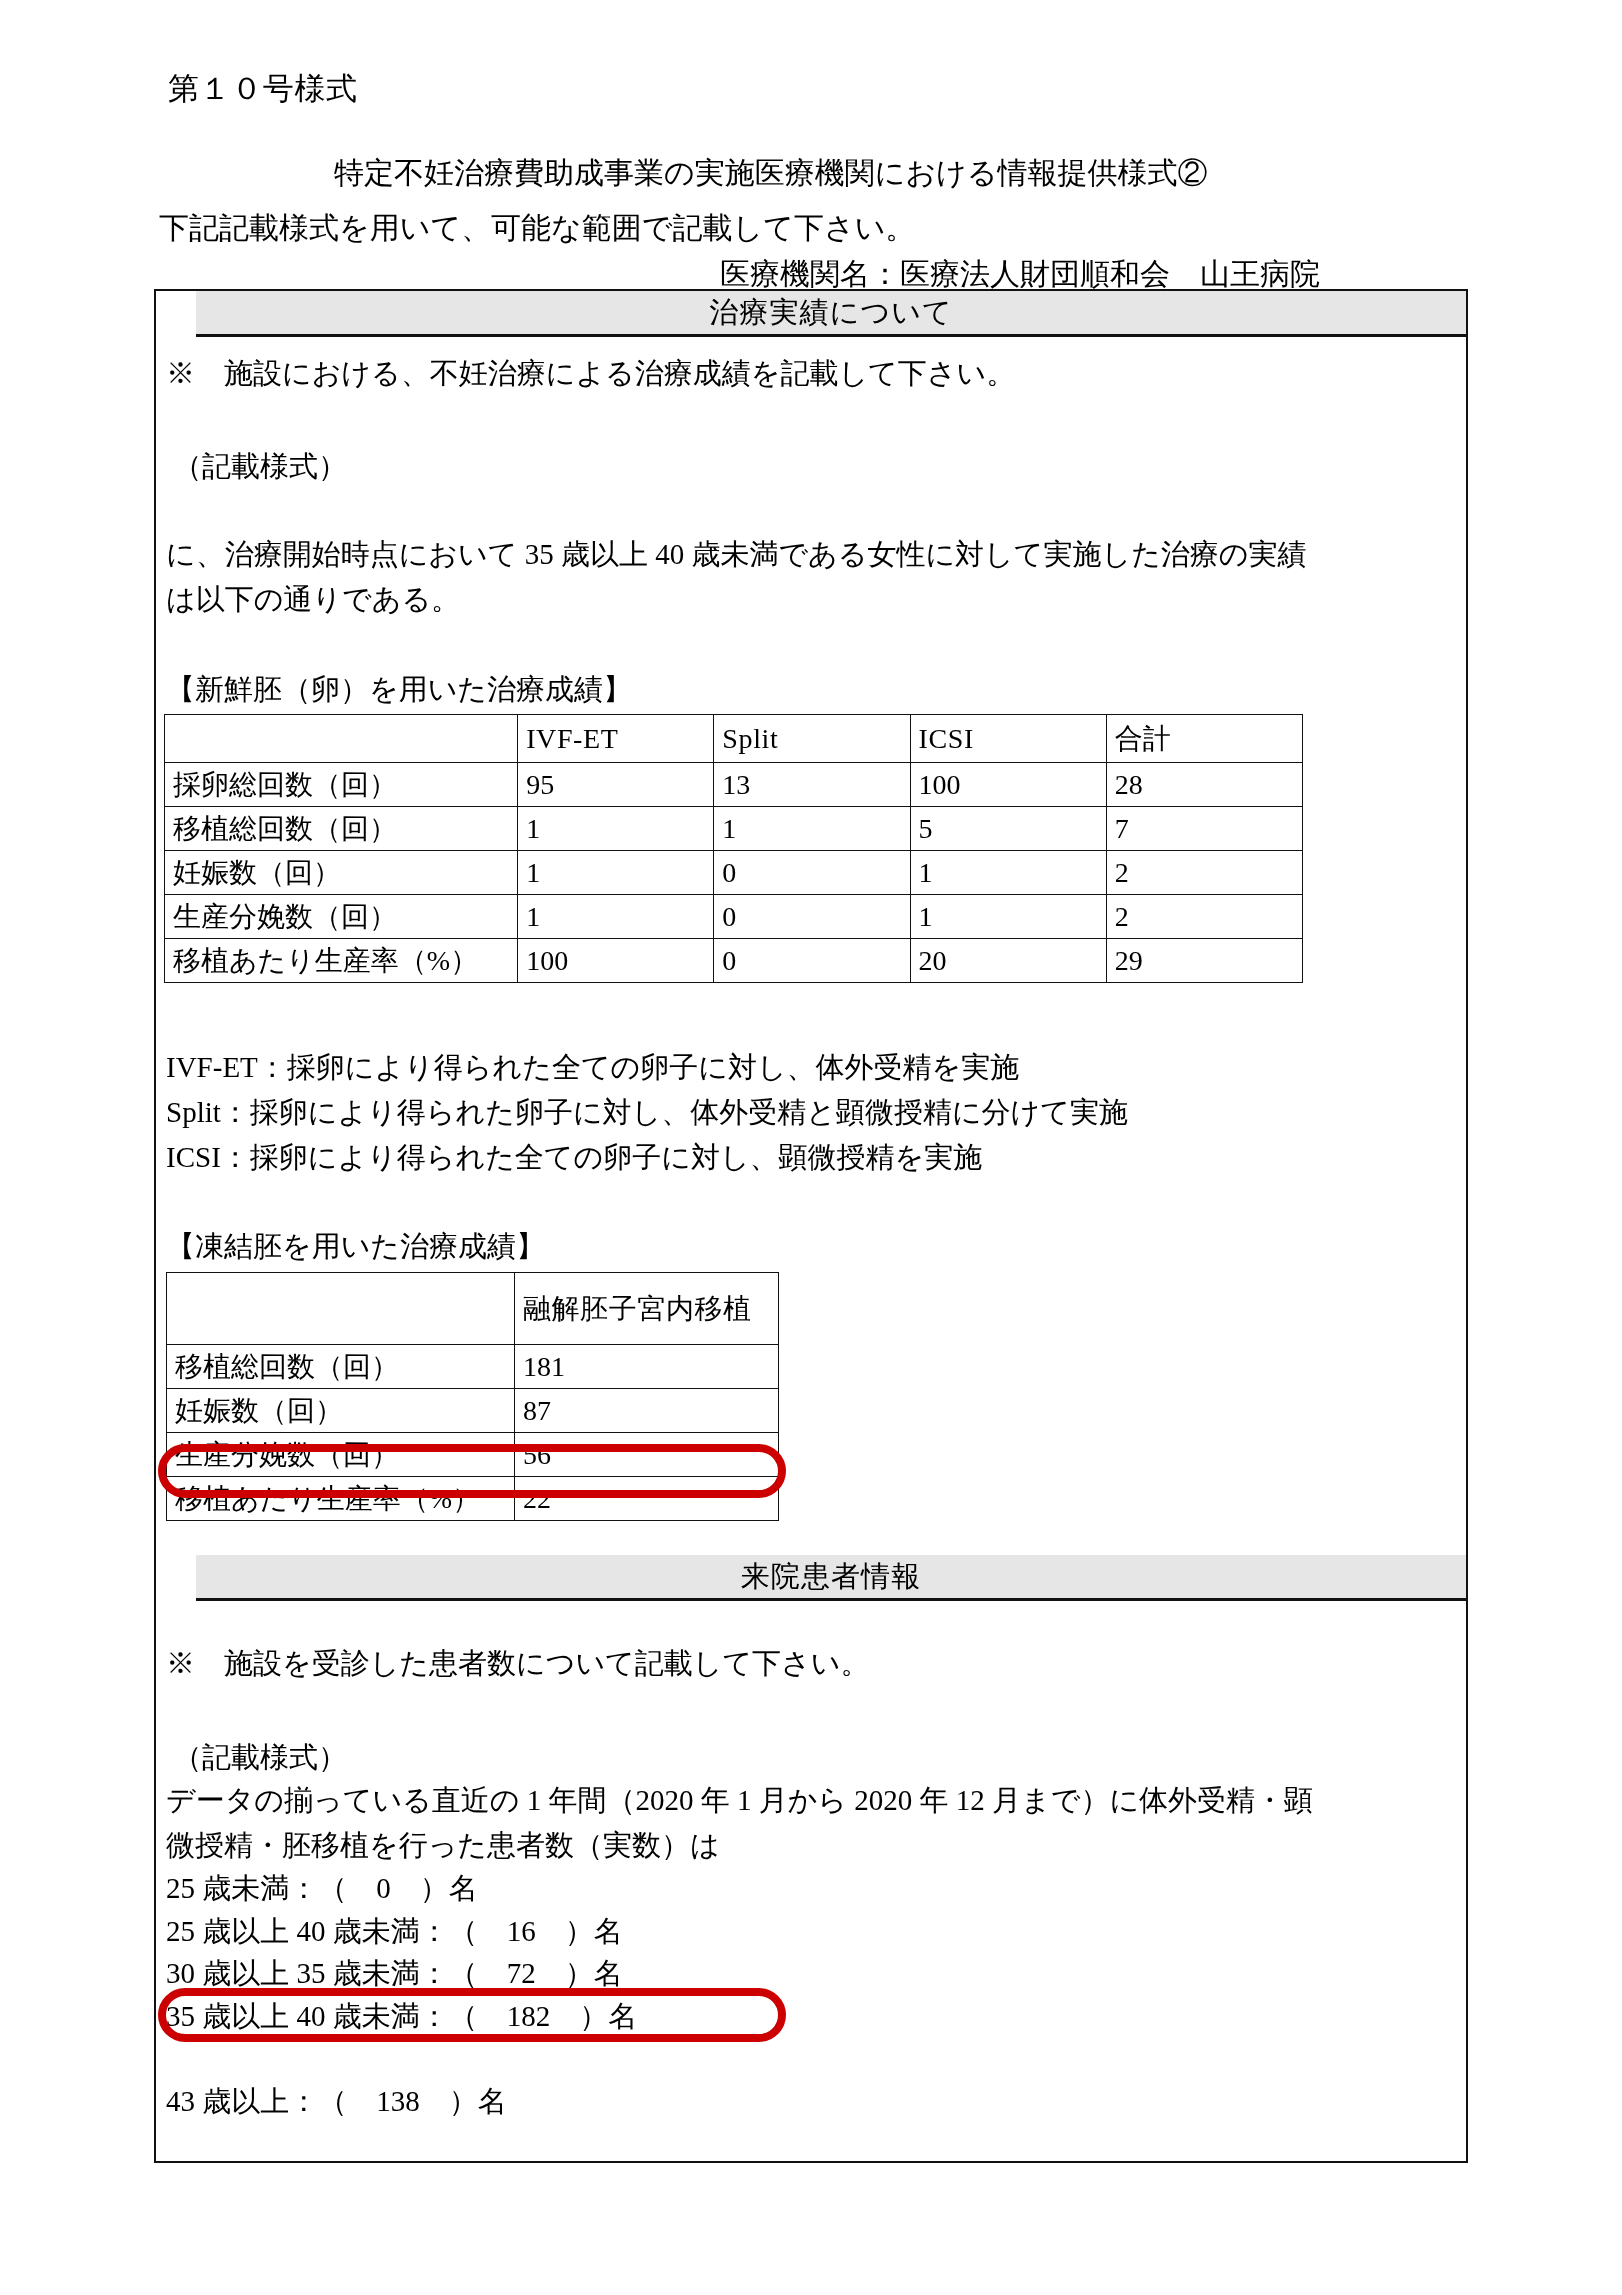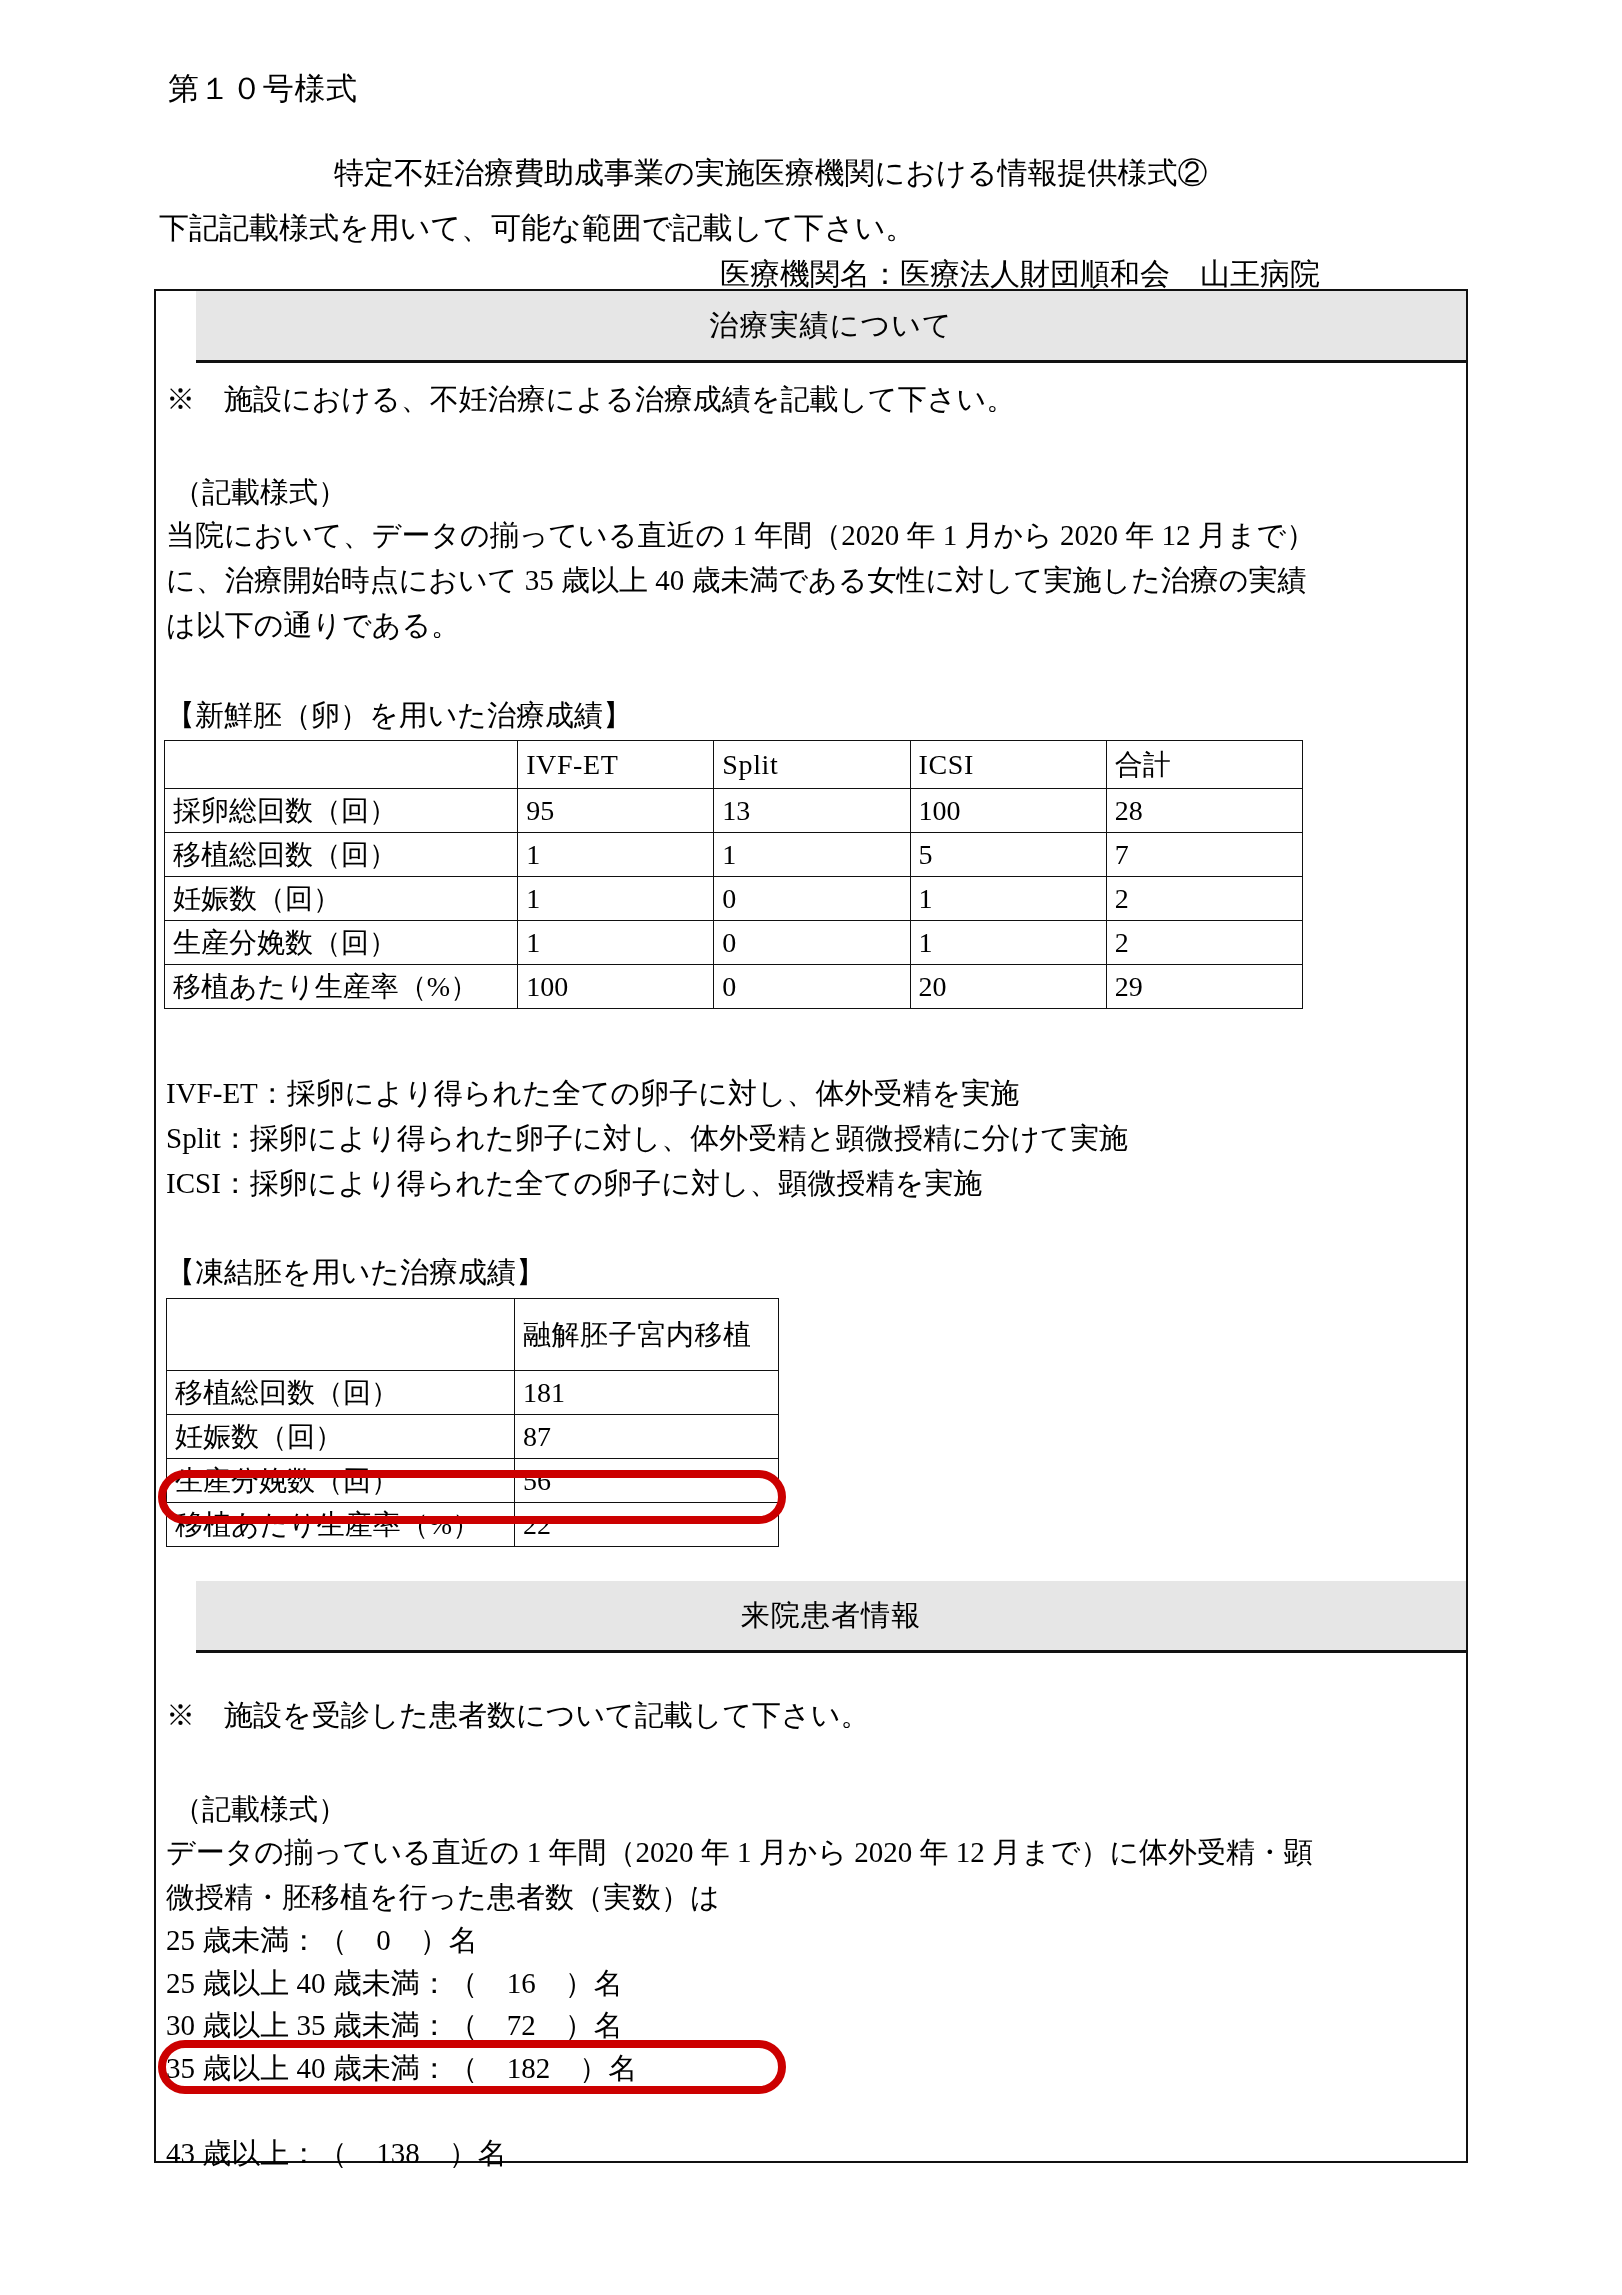--- a/index.html
+++ b/index.html
@@ -65,21 +65,21 @@
     top: 289px;
     width: 1314px;
     height: 1874px;
     border: 2.2px solid #111111;
     box-sizing: border-box;
     background: #ffffff;
   }
 
   .band {
     position: relative;
-    height: 72px;
+    height: 46px;
     background: #e6e6e6;
     border-bottom: 3.4px solid #111111;
     display: flex;
     align-items: center;
     justify-content: center;
     box-sizing: border-box;
     margin-left: 40px;
   }
   .band-text {
     font-size: 29px;
@@ -177,21 +177,20 @@
 
     <div class="band">
       <span class="band-text">治療実績について</span>
     </div>
 
     <div class="section-body" style="height:1218px;position:relative;">
 
       <div class="para" style="left:10px; top:13.5px;">※　施設における、不妊治療による治療成績を記載して下さい。</div>
 
       <div class="para" style="left:17px; top:107px;">（記載様式）</div>
-      <div class="para" style="left:10px; top:150px;">当院において、データの揃っている直近の 1 年間（2020 年 1 月から 2020 年 12 月まで）</div>
       <div class="para" style="left:10px; top:195px;">に、治療開始時点において 35 歳以上 40 歳未満である女性に対して実施した治療の実績</div>
       <div class="para" style="left:10px; top:240px;">は以下の通りである。</div>
 
       <div class="para" style="left:10px; top:330px;">【新鮮胚（卵）を用いた治療成績】</div>
 
       <table class="grid" id="table-fresh" style="top:377px;">
         <colgroup>
           <col class="c0">
             <col class="c1">
             <col class="c2">

